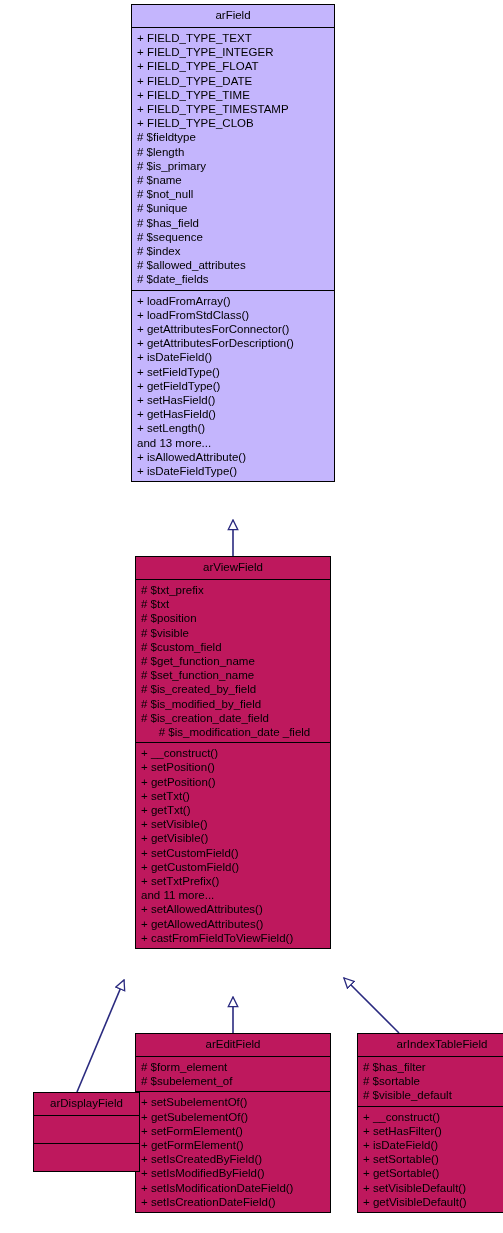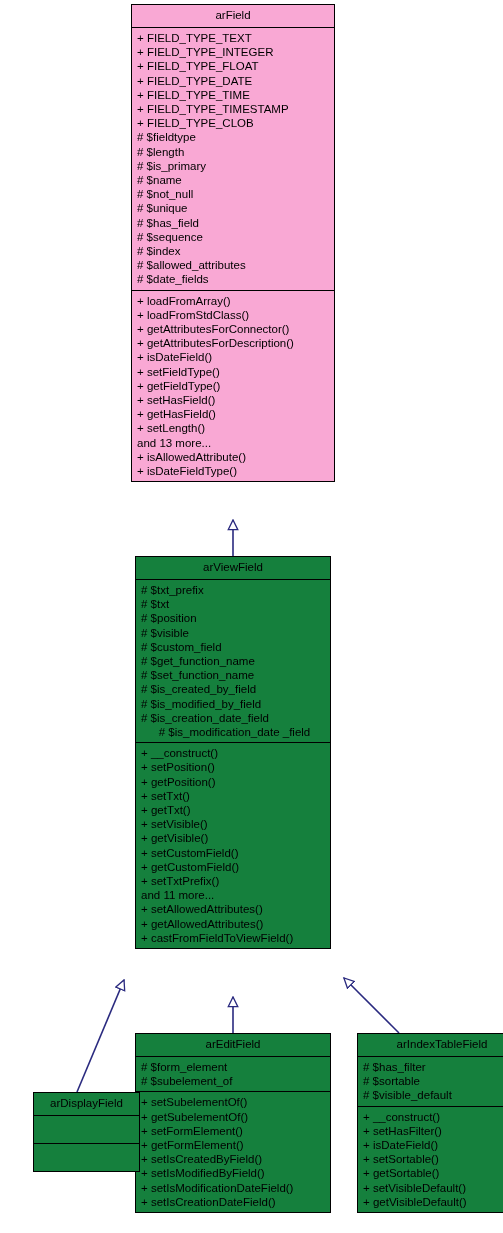--- a/index.html
+++ b/index.html
@@ -24,25 +24,25 @@
     position: absolute;
     left: 0; top: 0;
     width: 503px;
     height: 1233px;
     pointer-events: none;
   }
   .uml-class {
     position: absolute;
     box-sizing: border-box;
     border: 1px solid #000000;
-    background: #15803d;
+    background: #be185d;
     z-index: 2;
   }
   .uml-class.base {
-    background: #f9a8d4;
+    background: #c4b5fd;
   }
   .class-title {
     text-align: center;
     font-size: 11.5px;
     color: #000000;
     padding: 4px 4px 5px 4px;
     line-height: 13px;
     white-space: nowrap;
   }
   .divider {

